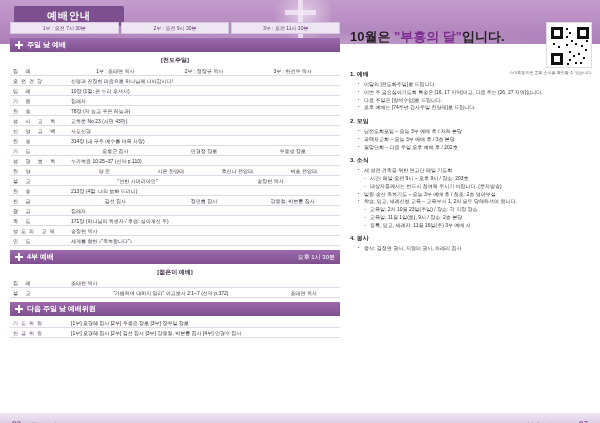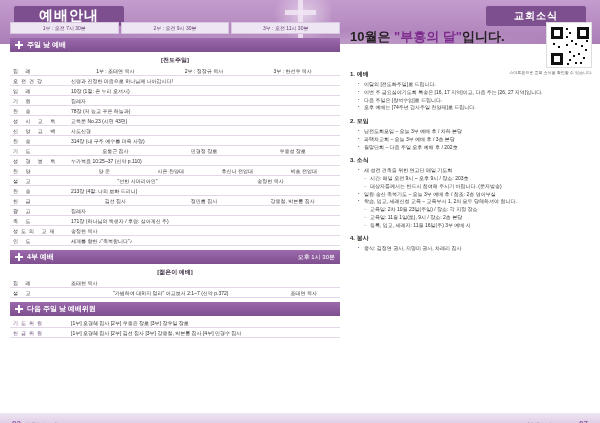--- a/index.html
+++ b/index.html
@@ -13,21 +13,21 @@
     overflow:hidden;
   }
   .page { position:relative; width:600px; height:423px; }
 
   
   .topband { position:absolute; left:0; top:0; width:600px; height:44px; background:#b78fc0;
              background:linear-gradient(180deg,#c49cce 0%, #ab7eb8 100%); }
   .topband .wave { position:absolute; left:0; bottom:0; width:600px; height:14px;
              background:radial-gradient(ellipse at 50% 100%, rgba(255,255,255,.25), rgba(255,255,255,0) 70%); }
   .left-tab { position:absolute; left:14px; top:6px; width:110px; height:20px; background:#7e4f8e;
-              border-radius:2px; color:#fff; font-size:14px; font-weight:bold; letter-spacing:1px;
+              border-radius:2px; color:#fff; font-size:10px; font-weight:bold; letter-spacing:1px;
               display:flex; align-items:center; justify-content:center; }
   .right-tab { position:absolute; right:14px; top:6px; width:100px; height:20px; background:#7e4f8e;
               border-radius:2px; color:#fff; font-size:10px; font-weight:bold; letter-spacing:1px;
               display:flex; align-items:center; justify-content:center; }
   .cross { position:absolute; left:50%; top:-6px; transform:translateX(-50%); width:70px; height:52px; }
   .cross .v { position:absolute; left:33px; top:4px; width:5px; height:44px; background:#f1e6f4; opacity:.85;}
   .cross .h { position:absolute; left:20px; top:16px; width:31px; height:5px; background:#f1e6f4; opacity:.85;}
   .cross .glow{ position:absolute; left:6px; top:2px; width:60px; height:48px;
       background:radial-gradient(ellipse at 55% 40%, rgba(255,255,255,.55), rgba(255,255,255,0) 65%); }
 
@@ -94,21 +94,20 @@
 <div class="page">
 
   <div class="topband">
     <div class="wave"></div>
     <div class="cross">
       <div class="glow"></div>
         <div class="v"></div>
         <div class="h"></div>
     </div>
     <div class="left-tab">예배안내</div>
-    <div class="right-tab">교회소식</div>
   </div>
 
   <div class="left">
 
     <div class="svc-row">
       <div class="svc">1부 : 오전 7시 30분</div>
       <div class="svc">2부 : 오전 9시 30분</div>
       <div class="svc">3부 : 오전 11시 30분</div>
     </div>
 

